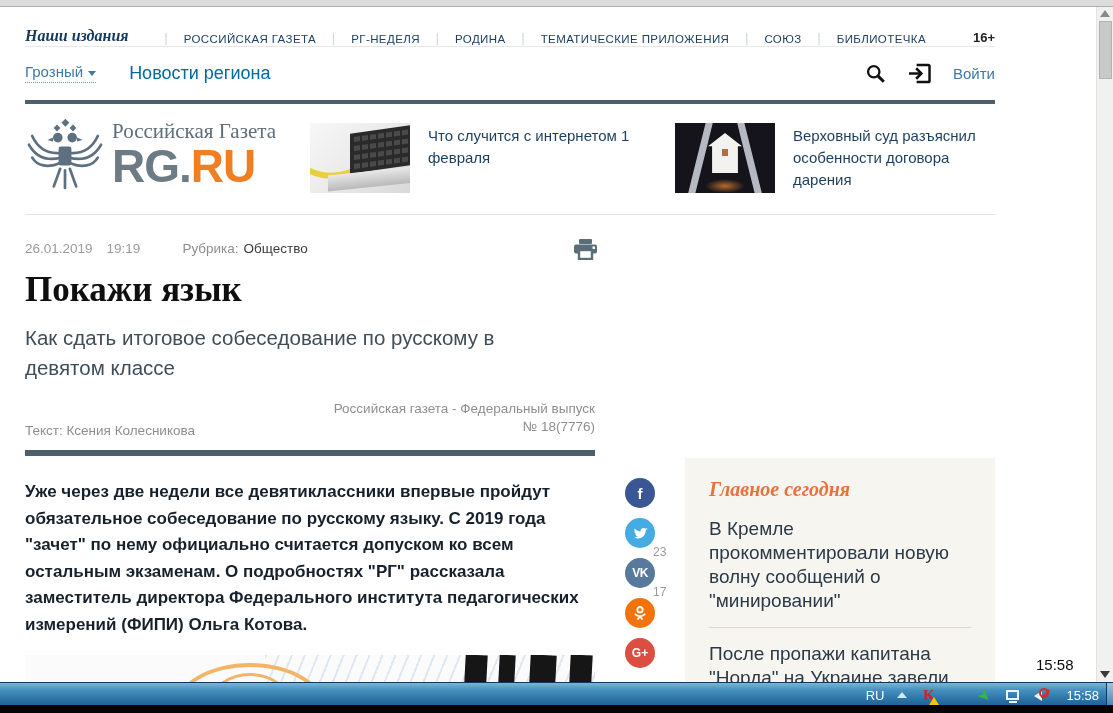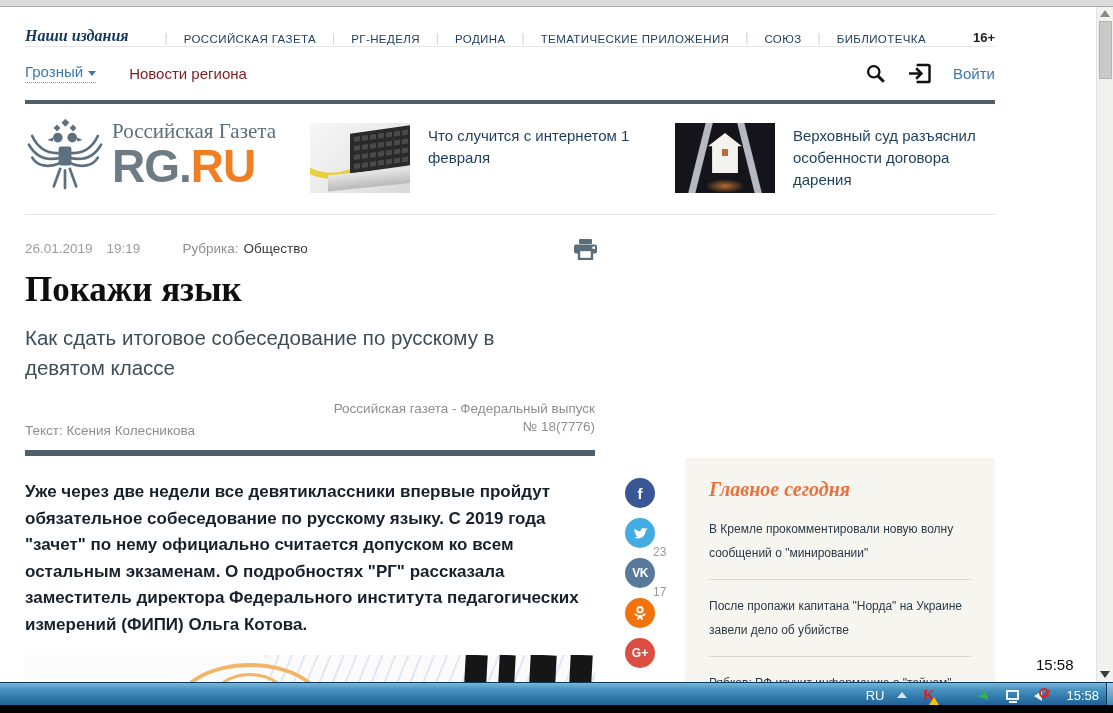--- a/index.html
+++ b/index.html
@@ -21,21 +21,21 @@
   .topnav-line { position:absolute; left:25px; top:46px; width:970px; height:1px; background:#e7e7e7; }
 
   
   .regionbar { position:absolute; left:25px; top:57px; width:970px; height:32px;
                display:flex; align-items:center; }
   .region-select { font-size:15px; color:#3c78a8; border-bottom:1px dotted #6f9dc0;
                    padding-bottom:2px; cursor:pointer; }
   .region-caret { display:inline-block; width:0; height:0; border-left:4px solid transparent;
                   border-right:4px solid transparent; border-top:5px solid #3c78a8;
                   margin-left:5px; vertical-align:middle; }
-  .region-news { font-size:15px; color:#7f1d1d; margin-left:33px; cursor:pointer; }
+  .region-news { font-size:18px; color:#0369a1; margin-left:33px; cursor:pointer; }
   .regionbar .right { margin-left:auto; display:flex; align-items:center; gap:22px; }
   .icon-btn { cursor:pointer; display:flex; align-items:center; }
   .login-link { font-size:15px; color:#3c78a8; cursor:pointer; }
 
   
   .dark-bar { position:absolute; left:25px; top:100px; width:970px; height:4px; background:#4d5f6a; }
   .header-line { position:absolute; left:25px; top:214px; width:970px; height:1px; background:#e2e2e2; }
 
   .eagle { position:absolute; left:25px; top:116px; }
   .logo-text { position:absolute; left:112px; top:119px; cursor:pointer; }
@@ -99,21 +99,21 @@
   .soc-item .glyph { color:#fff; font-weight:bold; font-size:15px; }
   .soc-vk .glyph { font-size:12px; letter-spacing:-.5px; }
   .soc-gp .glyph { font-size:12px; }
   .soc-count { position:absolute; top:-13px; left:28px; font-size:12px; color:#9a9a9a; font-weight:normal; }
 
   
   .sidebar { position:absolute; left:685px; top:458px; width:310px; height:227px;
              background:#f7f5f0; padding:20px 24px; overflow:hidden; }
   .sidebar-title { font-family:"Liberation Serif","DejaVu Serif",serif; font-style:italic;
                    font-weight:bold; font-size:20px; color:#e8713c; margin-bottom:16px; }
-  .sb-item { font-size:12px; line-height:24px; color:#2b3a47; cursor:pointer; }
+  .sb-item { font-size:19px; line-height:24px; color:#2b3a47; cursor:pointer; }
   .sb-div { height:1px; background:#ddd9d1; margin:14px 0; }
 
   
   .article-img { position:absolute; left:25px; top:655px; width:570px; height:28px; overflow:hidden;
                  background:#fbfbfc; }
   .article-img .feathers { position:absolute; left:240px; top:0; width:330px; height:28px; opacity:.6;
       background:repeating-linear-gradient(112deg, rgba(150,180,215,.45) 0 2px, rgba(255,255,255,0) 2px 12px); }
   .article-img .arc1 { position:absolute; left:150px; top:8px; width:150px; height:90px;
       border:4px solid #f2b565; border-radius:50%; }
   .article-img .arc2 { position:absolute; left:185px; top:18px; width:80px; height:60px;

